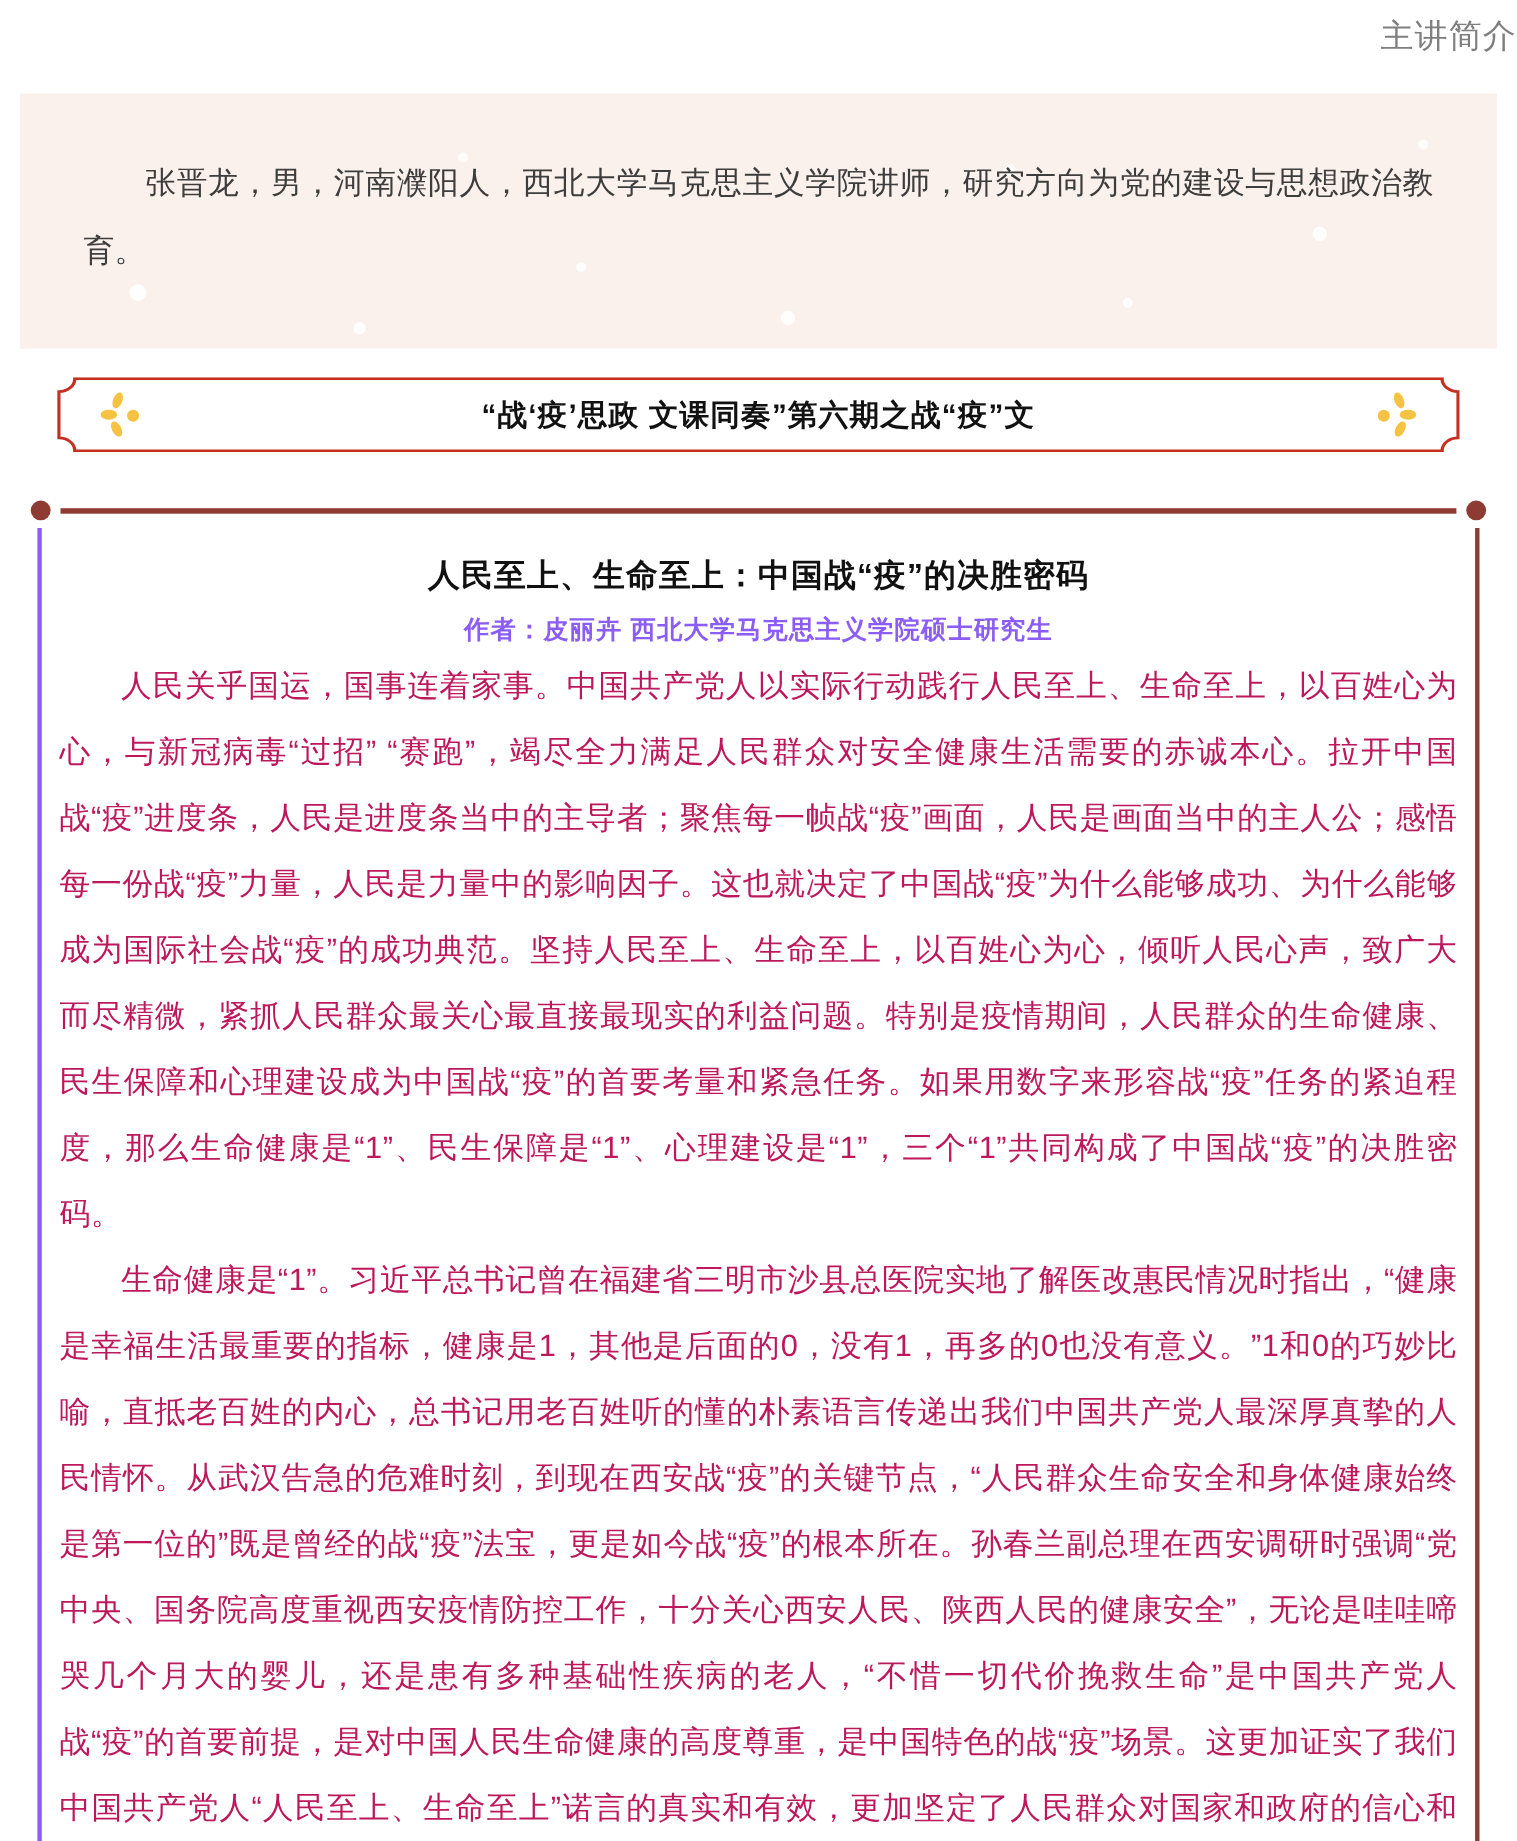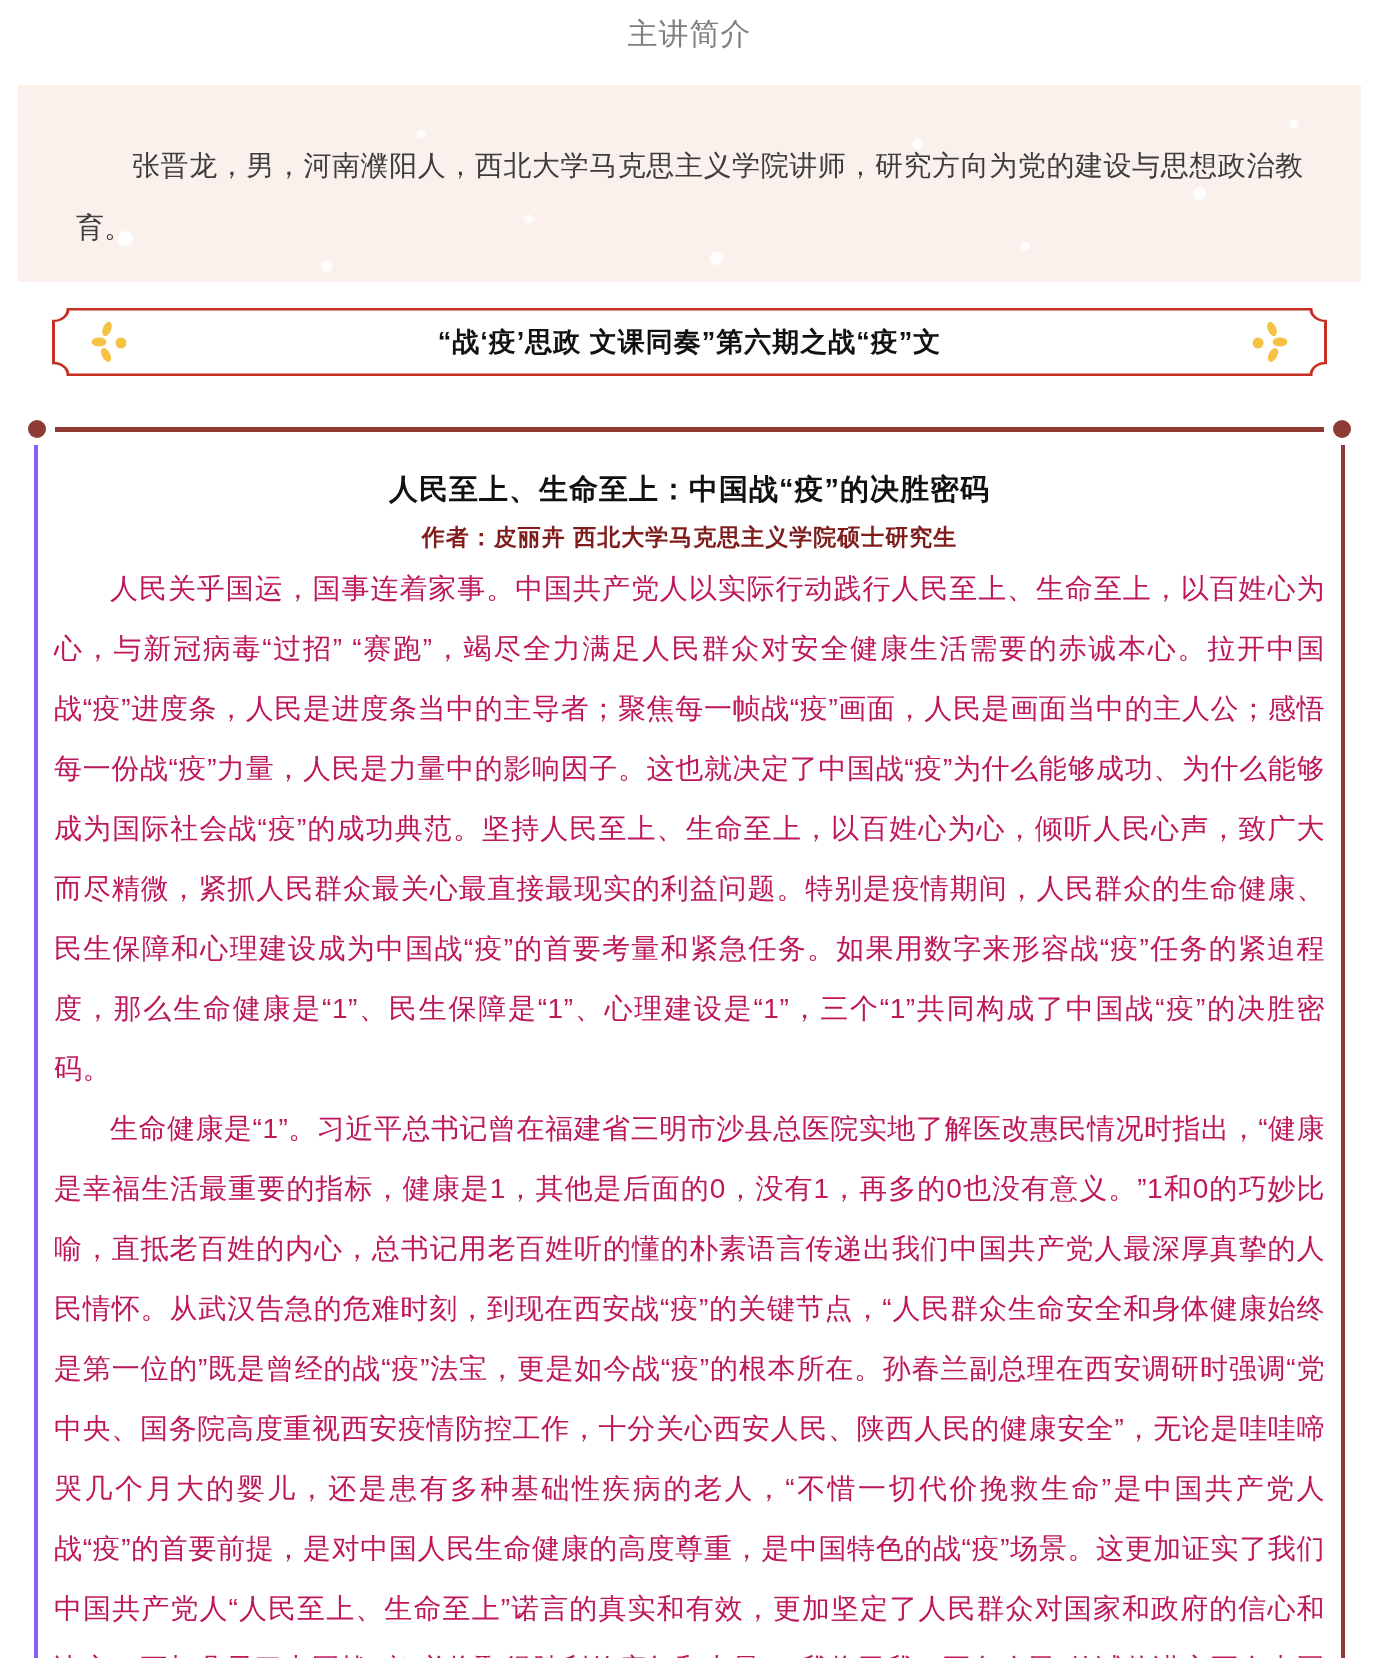--- a/index.html
+++ b/index.html
@@ -9,30 +9,30 @@
     background: #ffffff;
     overflow: hidden;
     font-family: "Liberation Sans", "DejaVu Sans", sans-serif;
   }
 
   
   .page-title {
     margin-top: 12px;
     height: 44px;
     line-height: 44px;
-    text-align: center;
+    text-align: right;
     font-size: 30px;
     color: #7f7f7f;
     letter-spacing: 1px;
   }
 
   
   .intro-box {
     margin: 29px 18px 4px 18px;
-    height: 197px;
+    height: 232px;
     box-sizing: border-box;
     background-color: #faf1ec;
     background-image:
       radial-gradient(circle at 8% 78%, rgba(255,255,255,.95) 0 7px, transparent 8px),
       radial-gradient(circle at 23% 92%, rgba(255,255,255,.9) 0 5px, transparent 6px),
       radial-gradient(circle at 38% 68%, rgba(255,255,255,.85) 0 4px, transparent 5px),
       radial-gradient(circle at 52% 88%, rgba(255,255,255,.9) 0 6px, transparent 7px),
       radial-gradient(circle at 67% 30%, rgba(255,255,255,.85) 0 5px, transparent 6px),
       radial-gradient(circle at 75% 82%, rgba(255,255,255,.9) 0 4px, transparent 5px),
       radial-gradient(circle at 88% 55%, rgba(255,255,255,.9) 0 6px, transparent 7px),
@@ -113,21 +113,21 @@
     font-weight: 700;
     color: #111111;
     line-height: 40px;
     letter-spacing: 1px;
   }
   .article-author {
     margin: 12px 0 0 0;
     text-align: center;
     font-size: 23px;
     font-weight: 700;
-    color: #7f1d1d;
+    color: #8b5cf6;
     line-height: 32px;
     letter-spacing: 1px;
   }
   .article-body { margin-top: 6px; }
   .article-body p {
     margin: 0;
     font-size: 28px;
     line-height: 60px;
     color: #be185d;
     text-indent: 2em;

